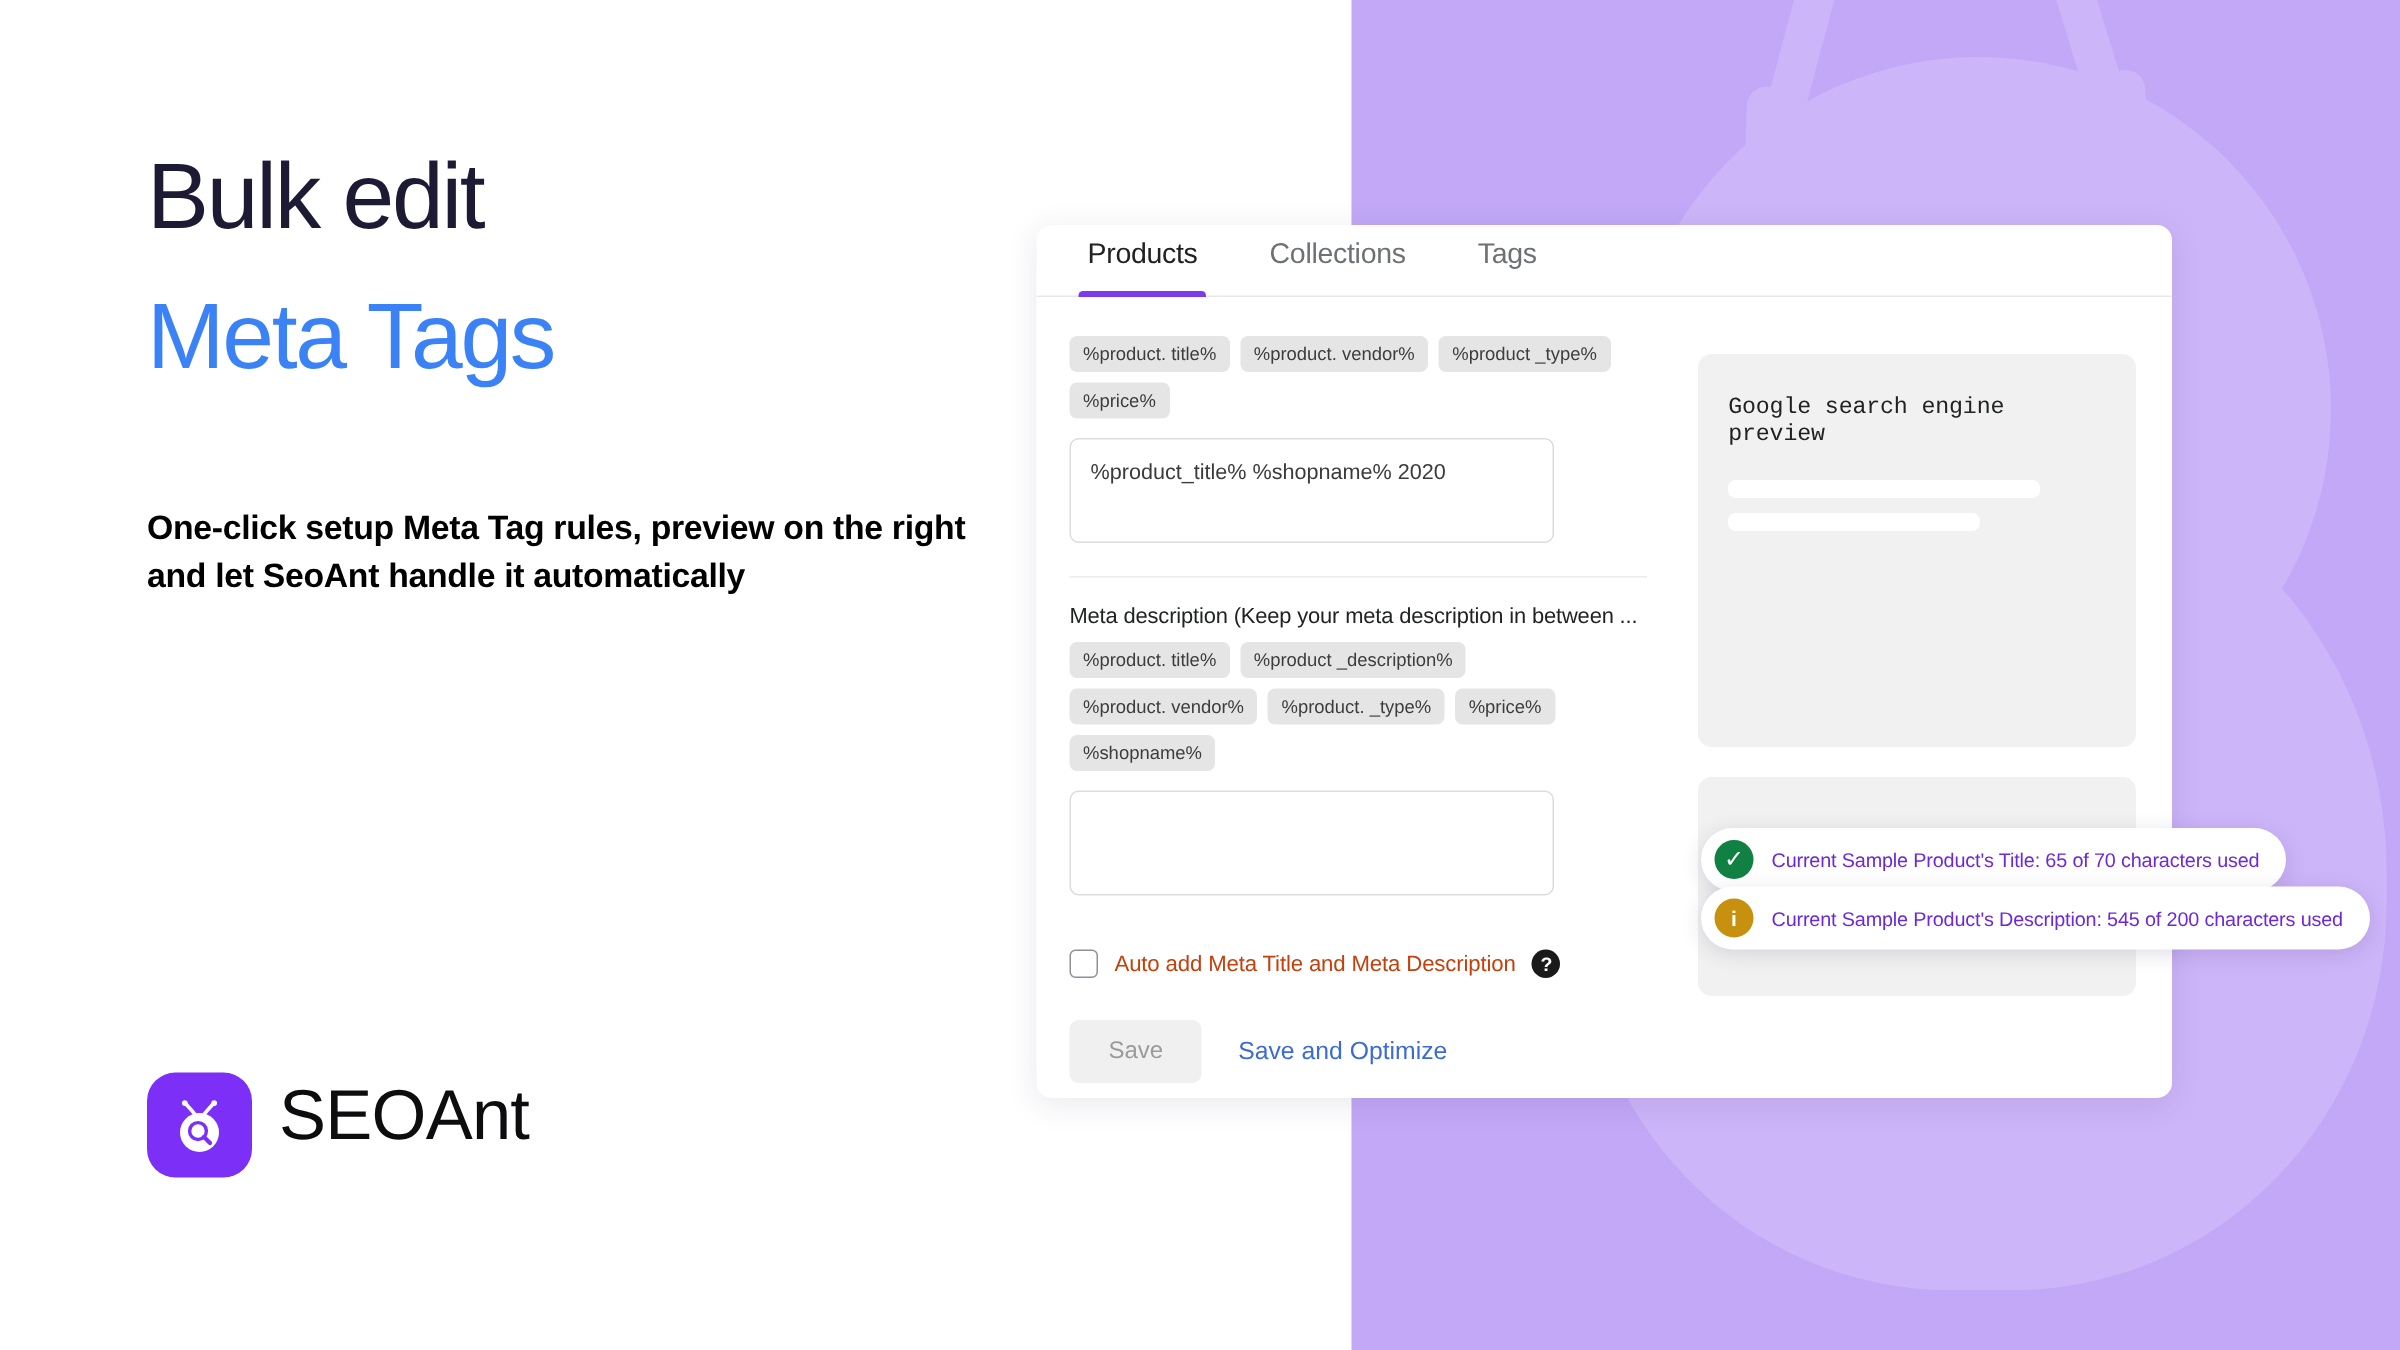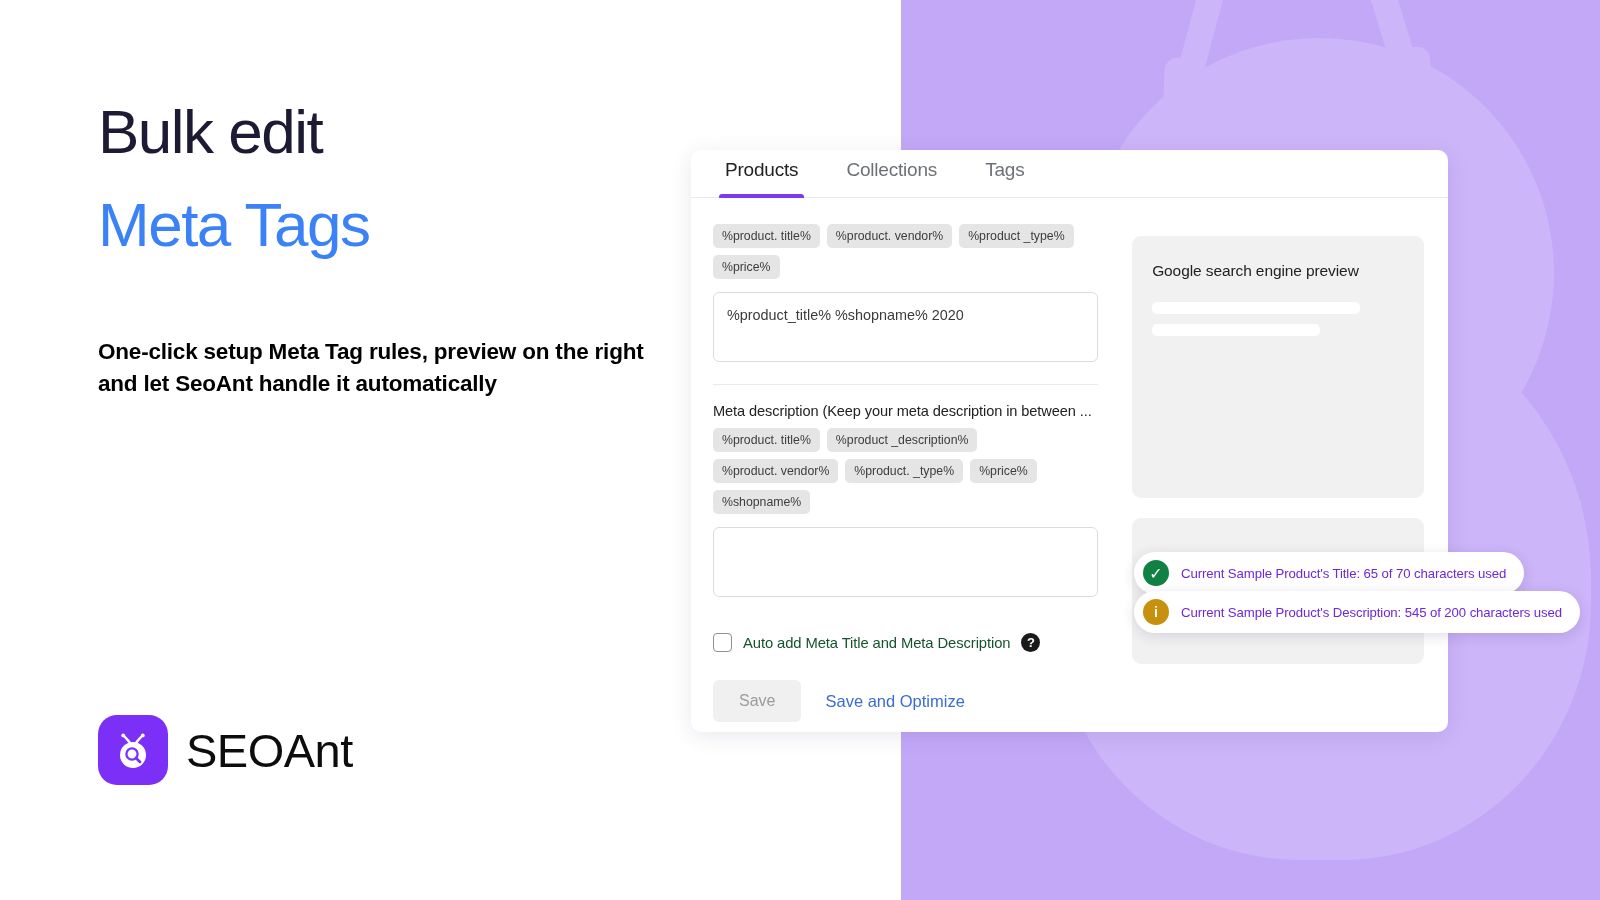--- a/index.html
+++ b/index.html
@@ -91,21 +91,21 @@
     font-weight: 700;
     color: #000000;
     letter-spacing: -0.2px;
     max-width: 580px;
   }
 
   
   .logo-row {
     position: absolute;
     left: 98px; top: 715px;
-    display: flex; align-items: center; gap: 18px;
+    display: flex; align-items: flex-start; gap: 18px;
   }
   .logo-mark {
     width: 70px; height: 70px;
     border-radius: 19px;
     background: #7b2ff7;
     display: flex; align-items: center; justify-content: center;
   }
   .logo-text {
     font-size: 47px;
     font-weight: 400;
@@ -164,21 +164,21 @@
   .chip {
     background: #e5e5e5;
     color: #3d3d3d;
     border-radius: 5px;
     padding: 5px 9px;
     font-size: 12.3px;
     cursor: pointer;
     white-space: nowrap;
   }
   .textarea {
-    width: 385px;
+    width: 323px;
     height: 70px;
     border: 1px solid #dcdcdf;
     border-radius: 6px;
     background: #fff;
     padding: 12px 13px;
     font-size: 14.4px;
     color: #3b3b3b;
     cursor: text;
     line-height: 1.4;
   }
@@ -190,21 +190,21 @@
     margin-top: 36px;
   }
   .checkbox {
     width: 19px; height: 19px;
     border: 1.6px solid #8c9196;
     border-radius: 4px;
     background: #fff;
     cursor: pointer;
     flex: none;
   }
-  .check-label { font-size: 14.8px; color: #14532d; letter-spacing: -0.1px; }
+  .check-label { font-size: 14.8px; color: #c2410c; letter-spacing: -0.1px; }
   .help-icon {
     width: 19px; height: 19px;
     border-radius: 50%;
     background: #1a1a1a;
     color: #fff;
     font-size: 13px;
     font-weight: 700;
     display: flex; align-items: center; justify-content: center;
     cursor: pointer;
     flex: none;
@@ -227,20 +227,21 @@
     cursor: pointer;
     padding: 6px 10px;
   }
 
   
   .preview-panel {
     background: #f1f1f1;
     border-radius: 9px;
     padding: 26px 20px;
     height: 262px;
+    font-family: Liberation Mono, monospace;
   }
   .preview-title { font-size: 15.5px; color: #202223; letter-spacing: -0.1px; }
   .skel { background: #ffffff; border-radius: 5px; margin-top: 22px; height: 12px; }
   .skel.w1 { width: 208px; }
   .skel.w2 { width: 168px; margin-top: 10px; }
   .preview-panel.second {
     margin-top: 20px;
     height: 146px;
     padding: 0;
   }

